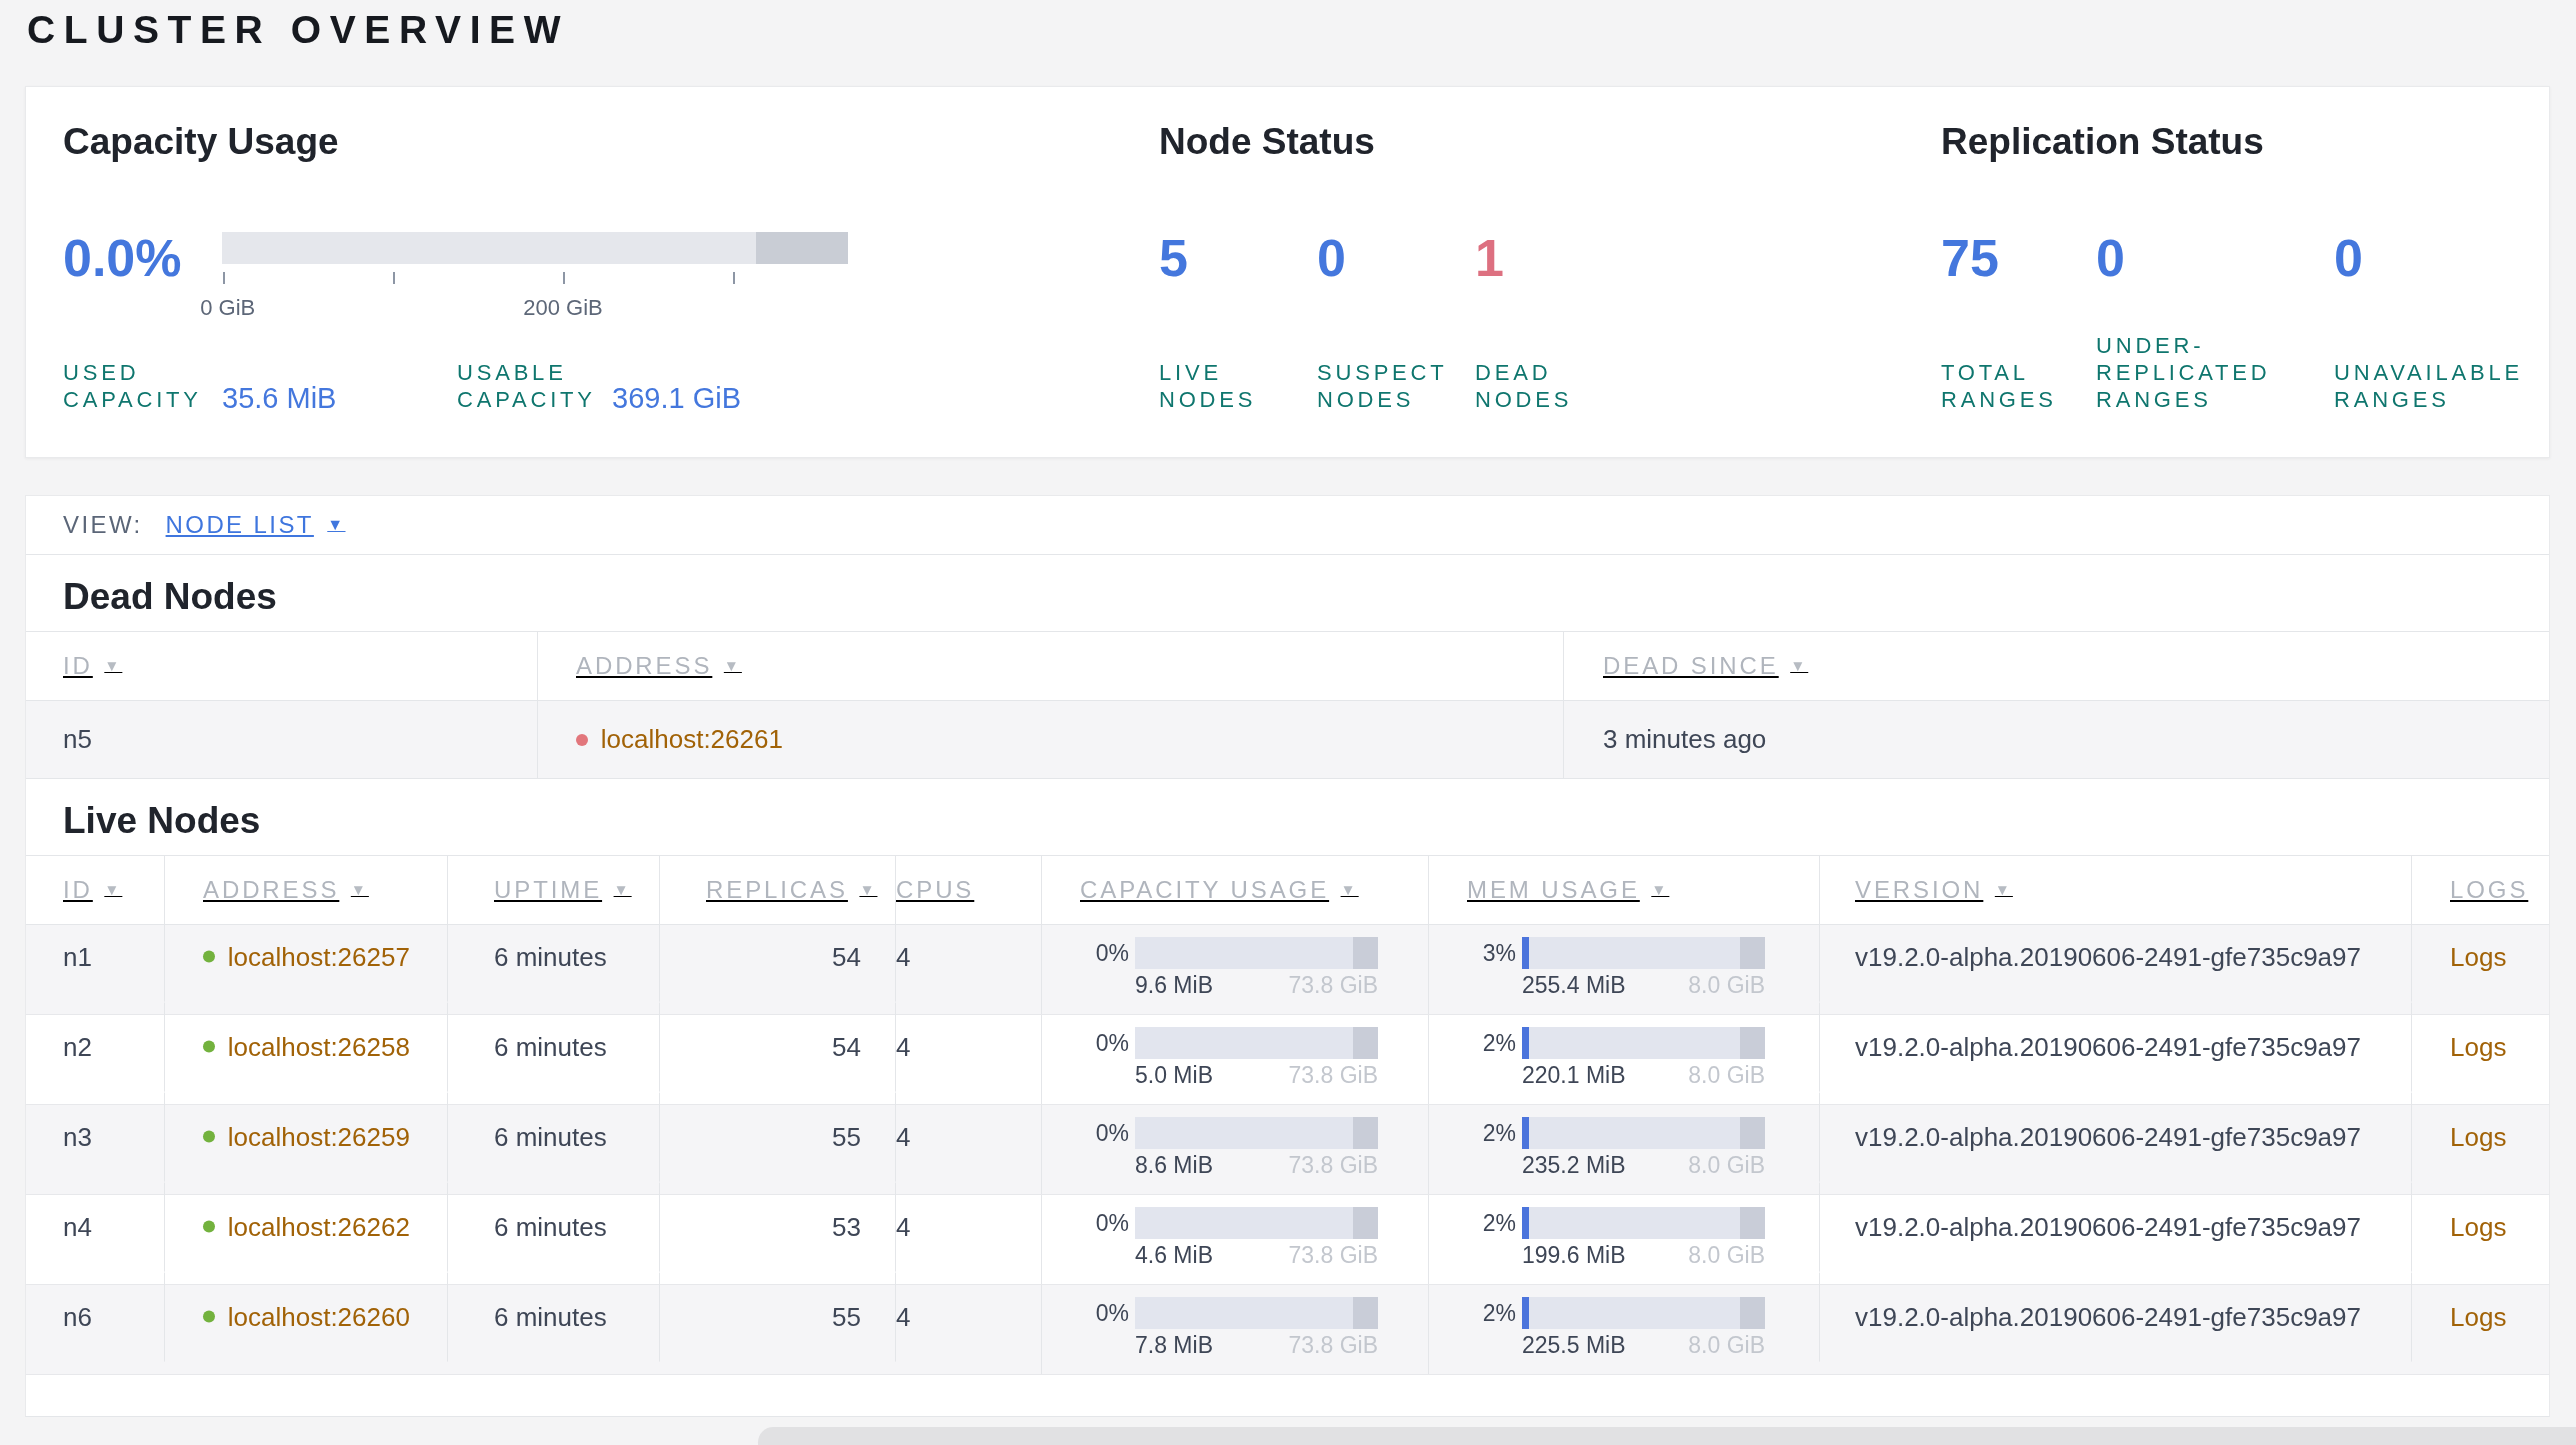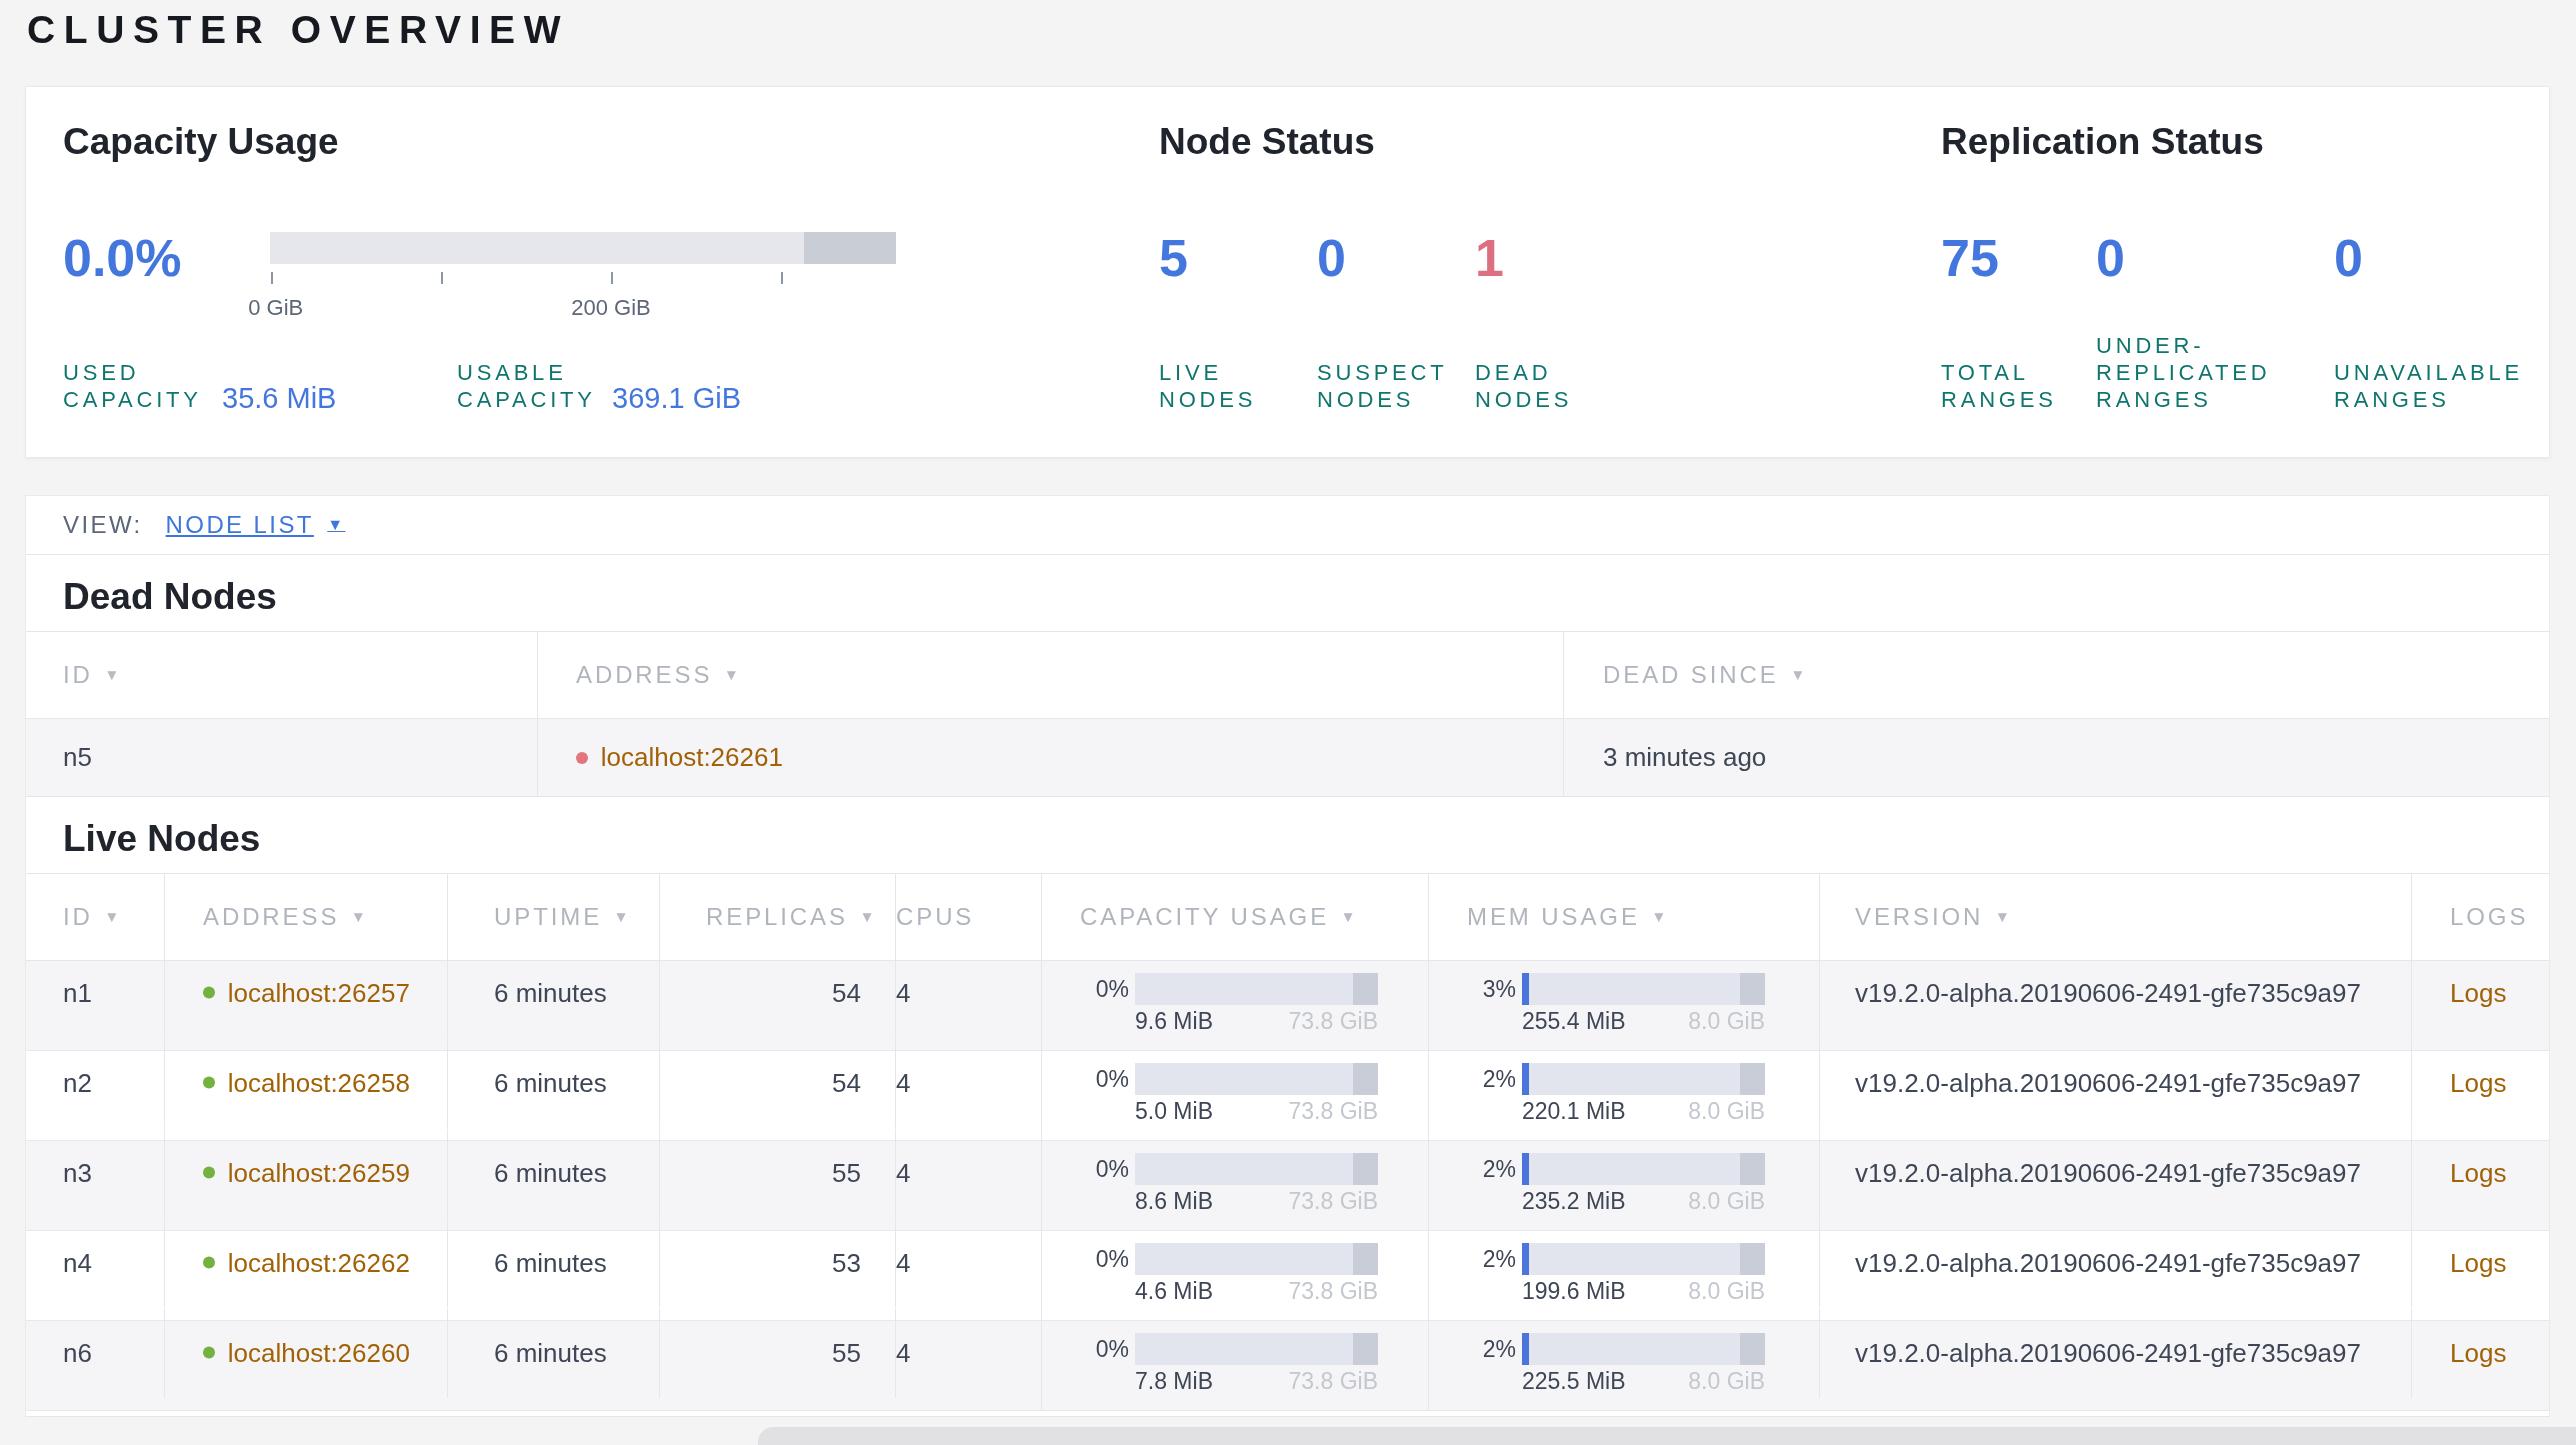--- a/index.html
+++ b/index.html
@@ -10,21 +10,21 @@
   .page-title { position:absolute; left:27px; top:7.6px; font-size:39px; font-weight:700; letter-spacing:8.6px; color:#16191f; }
 
   
   .card { position:absolute; left:25px; top:86px; width:2525px; height:372px; background:#ffffff; border:1px solid #e9eaec; box-shadow:0 1px 2.9px rgba(0,0,0,0.05); }
   .sec { position:absolute; top:0; height:100%; }
   .sec-capacity { left:37px; width:1050px; }
   .sec-nodes { left:1133px; width:745px; }
   .sec-repl { left:1915px; width:592px; }
   .sec-heading { position:absolute; top:34px; left:0; font-size:37px; font-weight:600; color:#20242c; }
 
-  .cap-row { position:absolute; top:145px; left:0; display:flex; align-items:flex-start;gap:48px; }
+  .cap-row { position:absolute; top:145px; left:0; display:flex; align-items:flex-start; }
   .big-pct { width:159px; font-size:52px; font-weight:600; color:#4477dd; line-height:1; }
   .cap-chart { position:relative; }
   .cap-bar { position:relative; width:626px; height:31.5px; background:#e5e7ec; overflow:hidden; }
   .cap-bar-used { position:absolute; left:0; top:0; bottom:0; background:#4b74dc; }
   .cap-bar-dark { position:absolute; right:0; top:0; bottom:0; width:92px; background:#c9cdd5; }
   .cap-ticks { position:relative; width:626px; height:57px; }
   .tick { position:absolute; top:8.6px; width:1.9px; height:11.5px; background:#8d96a5; }
   .tick-label { position:absolute; top:31px; transform:translateX(-50%); font-size:22px; color:#5d6778; white-space:nowrap; }
 
   .stats-row { position:absolute; bottom:44px; left:0; display:grid; align-items:end; }
@@ -45,21 +45,21 @@
   .view-selected { margin-left:23px; font-size:24px; letter-spacing:2.4px; color:#3f76de; cursor:pointer; display:flex; align-items:center;text-decoration:underline; }
   .view-caret { font-size:16px; margin-left:13.4px; color:#3f76de; }
 
   .tbl-heading { font-size:37px; font-weight:600; color:#20242c; padding-left:37px; }
   .dead-heading { margin-top:21px; margin-bottom:13.4px; }
   .live-heading { margin-top:21px; margin-bottom:12.4px; }
 
   .grid-row { display:grid; align-items:center; }
   .dead-cols { grid-template-columns:511px 1026px auto; }
   .live-cols { grid-template-columns:138px 283px 212px 236px 146px 387px 391px 592px auto; }
-  .hdr { height:88px; border-top:1px solid #e4e6e9; border-bottom:1px solid #e4e6e9; }
+  .hdr { height:70px; border-top:1px solid #e4e6e9; border-bottom:1px solid #e4e6e9;text-decoration:underline; }
   .hdr-cell { height:100%; display:flex; align-items:center; font-size:24px; letter-spacing:2.9px; color:#b0b5bd; white-space:nowrap; overflow:hidden; }
   .cell { height:100%; display:flex; align-items:center; font-size:26px; color:#3e4656; white-space:nowrap; overflow:hidden; }
   .sep { border-left:1px solid #e4e6e9; }
   .sort-arrow { font-size:15.3px; margin-left:11.5px; color:#b7bcc3; }
   .pad1 { padding-left:37px; }
   .pad2 { padding-left:38px; }
   .pad3 { padding-left:46px; }
   .padv { padding-left:35px; }
   .padl { padding-left:38px; }
   .padds { padding-left:39px; }

